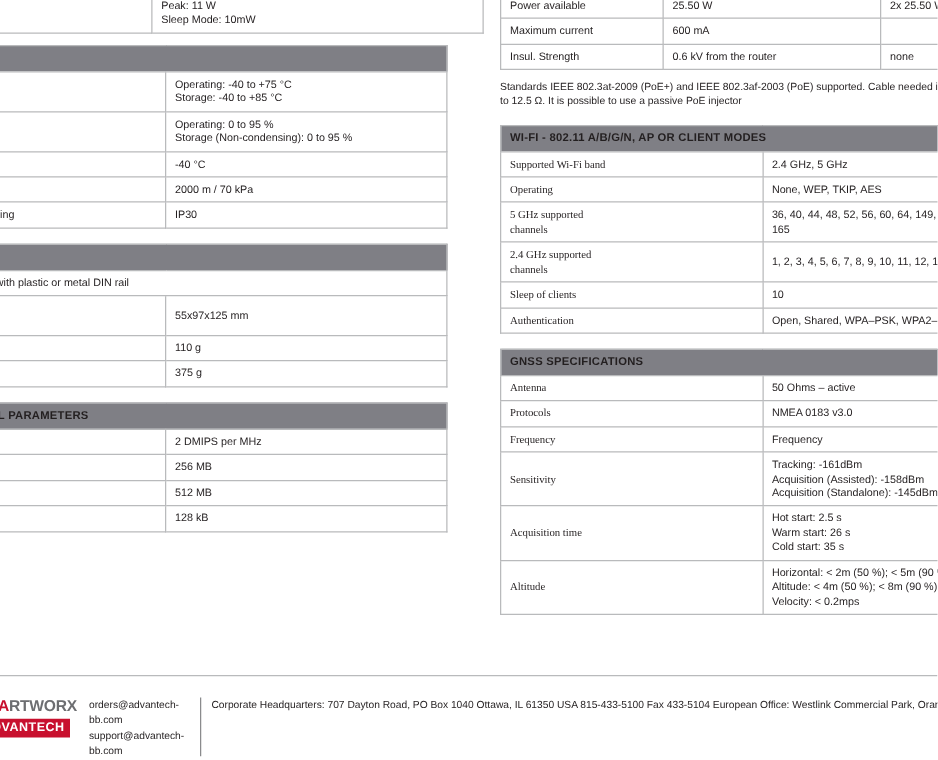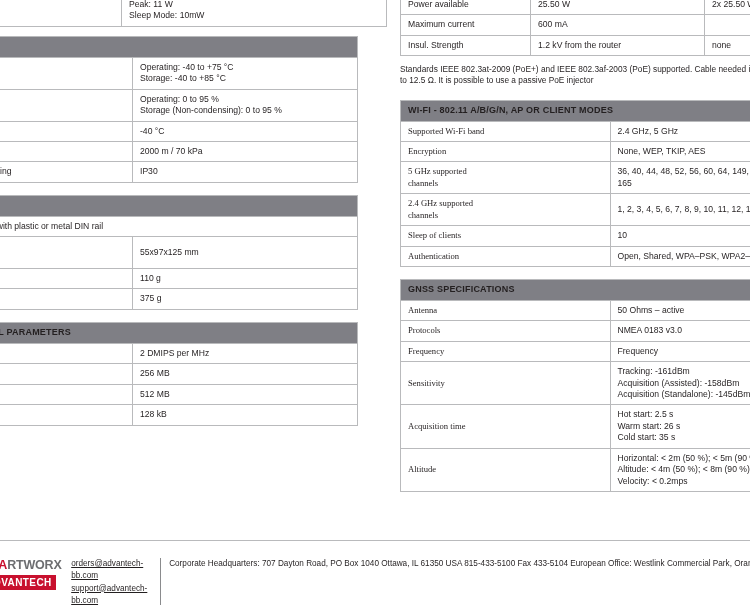--- a/index.html
+++ b/index.html
@@ -124,21 +124,20 @@
     padding: 2px 4px 2px 6px;
     display: inline-block;
     white-space: nowrap;
   }
   .contact-block {
     font-size: 8.2px;
     line-height: 1.5;
     color: #231f20;
     white-space: pre-line;
     padding-top: 2px;
-    text-decoration: underline;
   }
   .divider-v {
     width: 1px;
     background: #8a8b8d;
     align-self: stretch;
     margin: 2px 8px 2px 0;
     min-height: 26px;
   }
   .address-block {
     font-size: 8.2px;
@@ -261,21 +260,21 @@
         <td class="c2">25.50 W</td>
         <td class="c3">2x 25.50 W (ETH0, ETH1)</td>
       </tr>
       <tr>
         <td class="c1">Maximum current</td>
         <td class="c2">600 mA</td>
         <td class="c3"></td>
       </tr>
       <tr>
         <td class="c1">Insul. Strength</td>
-        <td class="c2 multi">1.2 kV from the router</td>
+        <td class="c2 multi">0.6 kV from the router</td>
         <td class="c3">none</td>
       </tr>
     </tbody>
       </table>
 
     <div style="height:8px"></div>
 
     <div class="note" style="width:418px;">Standards IEEE 802.3at-2009 (PoE+) and IEEE 802.3af-2003 (PoE) supported. Cable needed is Category 5, up to 12.5 Ω. It is possible to use a passive PoE injector</div>
 
     <div style="height:13px"></div>
@@ -283,21 +282,21 @@
     <table class="spec-table">
       <tbody>
           <tr>
         <td class="section-head" colspan="2">WI-FI - 802.11 A/B/G/N, AP OR CLIENT MODES</td>
       </tr>
       <tr>
         <td class="w1">Supported Wi-Fi band</td>
         <td class="w2">2.4 GHz, 5 GHz</td>
       </tr>
       <tr>
-        <td class="w1">Encryption</td>
+        <td class="w1">Operating</td>
         <td class="w2">None, WEP, TKIP, AES</td>
       </tr>
       <tr>
         <td class="w1 multi">5 GHz supported
 channels</td>
         <td class="w2">36, 40, 44, 48, 52, 56, 60, 64, 149, 153, 157, 161, 165</td>
       </tr>
       <tr>
         <td class="w1 multi">2.4 GHz supported
 channels</td>

